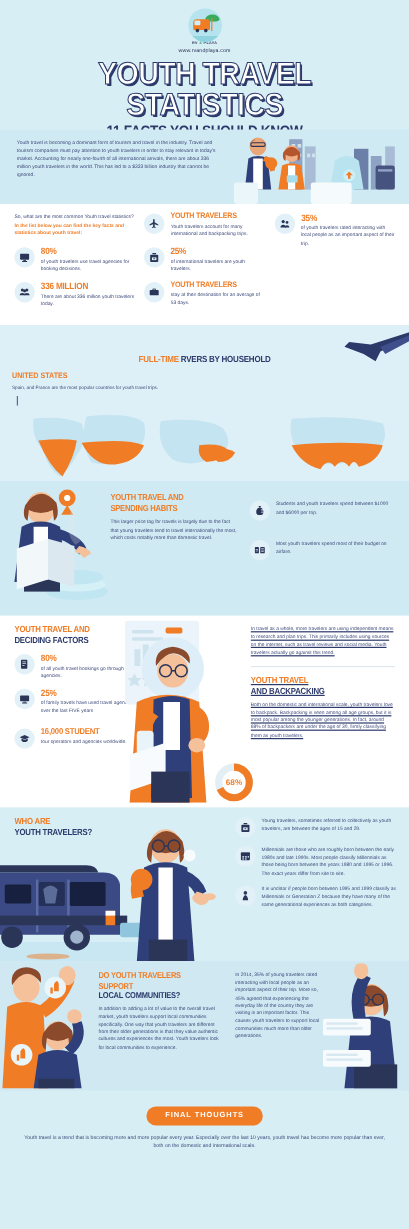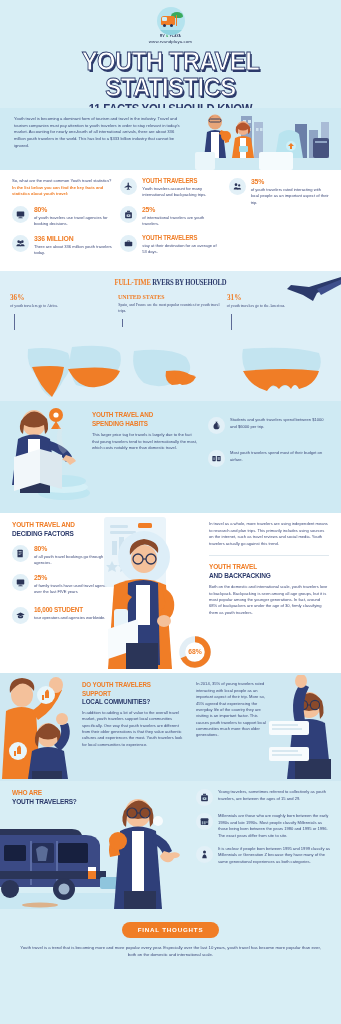--- a/index.html
+++ b/index.html
@@ -124,21 +124,21 @@
   .hero-art { position:absolute; right:0; top:0; width:146px; height:62px; overflow:hidden; }
 
   
   #facts-band { background:#ffffff; padding: 8px 12px 8px 12px; }
   #facts-grid { display:flex; gap:8px; }
   .col { flex:1; }
   #lead-q { font-size:4.15px; line-height:1.6; color:#3d4a7a; margin-bottom:8px; }
   #lead-q b { color:#f07d26; }
 
   
-  #rvers-band { background:#ddeff7; padding:7px 10px 0 10px; position:relative; min-height:130px; overflow:hidden;font-family:Liberation Serif, serif;}
+  #rvers-band { background:#ddeff7; padding:24px 10px 0 10px; position:relative; min-height:130px; overflow:hidden;}
   #rvers-title { text-align:center; font-size:7.4px; font-weight:bold; letter-spacing:-0.2px; margin-bottom:7px; transform:scaleX(0.9);}
   #rvers-title .o { color:#f07d26; }
   #rvers-title .n { color:#2c3a6b; }
   #rvers-grid { display:flex; gap:4px; }
   .rv-col { flex:1; }
   .rv-num { color:#f07d26; font-weight:bold; font-size:8px; line-height:1; transform:scaleX(0.9); transform-origin:left center; }
   .rv-num.wide { font-size:6.6px; }
   .rv-txt { font-size:3.9px; line-height:1.5; color:#3d4a7a; margin-top:2px; }
   .leader { width:1px; height:16px; background:#5d6a96; margin-top:4px; margin-left:4px; }
   .maps { position:absolute; bottom:0; left:0; width:100%; height:56px; }
@@ -345,33 +345,23 @@
     </div>
   </div>
 
   <div id="rvers-band" class="band">
     <div id="rvers-title">
       <span class="o">FULL-TIME </span><span class="n">RVERS BY HOUSEHOLD</span>
     </div>
 
     <div id="rvers-grid">
       <div class="rv-col">
-        <div class="rv-num">36%</div>
-        <div class="rv-txt">of youth travelers go to Africa.</div>
-        <div class="leader"></div>
-      </div>
-      <div class="rv-col">
         <div class="rv-num wide">UNITED STATES</div>
         <div class="rv-txt">Spain, and France are the most popular countries for youth travel trips.</div>
         <div class="leader" style="height:8px;"></div>
-      </div>
-      <div class="rv-col">
-        <div class="rv-num">31%</div>
-        <div class="rv-txt">of youth travelers go to the Americas.</div>
-        <div class="leader"></div>
       </div>
     </div>
 
     <svg class="maps" viewBox="0 0 341 56">
 
       <path d="M28 4 q24 -3 40 4 q6 14 -4 26 q-6 12 -14 18 q-10 -6 -14 -22 q-10 -10 -8 -26z" fill="#c3e4f0"></path>
       <path d="M32 22 q20 -2 32 0 q-2 14 -12 30 q-12 -10 -20 -30z" fill="#f07d26"></path>
 
       <path d="M72 2 q40 -4 48 6 q4 16 -10 24 q-18 14 -34 8 q-10 -16 -4 -38z" fill="#c3e4f0"></path>
       <path d="M68 24 q38 -4 52 2 q-6 14 -24 16 q-18 2 -28 -18z" fill="#f07d26"></path>
@@ -529,76 +519,27 @@
                 <path d="M5 12v4c0 2 3.2 3.4 7 3.4s7-1.4 7-3.4v-4l-7 3.2z"></path>
               </svg>
           </span>
           <div class="factbody">
             <div class="num" style="font-size:7.1px;">16,000 STUDENT</div>
             <div class="body-txt">tour operators and agencies worldwide.</div>
           </div>
         </div>
       </div>
 
-      <div style="width:120px;margin-left:auto;">
+      <div style="width:120px;margin-left:auto;text-decoration:underline;">
         <div class="body-txt">In travel as a whole, more travelers are using independent means to research and plan trips. This primarily includes using sources on the internet, such as travel reviews and social media. Youth travelers actually go against this trend.</div>
         <div style="height:1px;background:#dfe8ee;margin:8px 0 7px 0;"></div>
         <div class="hdg-orange" style="font-size:7.4px;line-height:1.18;">YOUTH TRAVEL</div>
         <div class="hdg-navy" style="font-size:7.4px;line-height:1.18;margin-bottom:4px;">AND BACKPACKING</div>
         <div class="body-txt">Both on the domestic and international scale, youth travelers love to backpack. Backpacking is seen among all age groups, but it is most popular among the younger generations. In fact, around 68% of backpackers are under the age of 30, firmly classifying them as youth travelers.</div>
       </div>
-    </div>
-  </div>
-
-  <div id="support-band" class="band">
-
-    <svg class="hi5-art" viewBox="0 0 78 104">
-      <ellipse cx="22" cy="20" rx="11" ry="12" fill="#f4c19b"></ellipse>
-      <path d="M10 18 q12 -18 24 -2 q2 -12 -12 -13 q-14 1 -12 15z" fill="#8a4a2b"></path>
-      <path d="M6 36 q16 -8 30 0 l4 68 h-38z" fill="#f07d26"></path>
-      <path d="M32 36 q14 -10 22 -26 l8 5 q-8 20 -24 30z" fill="#f07d26"></path>
-      <ellipse cx="56" cy="10" rx="7" ry="8" fill="#f4c19b"></ellipse>
-      <ellipse cx="48" cy="60" rx="11" ry="12" fill="#f4c19b"></ellipse>
-      <path d="M36 58 q12 -18 24 -2 q3 12 -2 16 l-1 -10 q-9 5 -18 0 l-1 10 q-5 -4 -2 -14z" fill="#8a4a2b"></path>
-      <path d="M32 76 q16 -8 32 0 l4 28 h-40z" fill="#2f3f79"></path>
-      <path d="M60 76 q14 -12 8 -28 l-8 2 q4 12 -6 20z" fill="#2f3f79"></path>
-      <circle cx="62" cy="44" r="6" fill="#f4c19b"></circle>
-      <circle cx="46" cy="20" r="9" fill="#e8f6fb"></circle>
-      <path d="M42 20 h2 v5 h-2z M45 17 q3 -5 4 0 v6 h-4z" fill="#f07d26"></path>
-      <circle cx="18" cy="76" r="9" fill="#e8f6fb"></circle>
-      <path d="M14 76 h2 v5 h-2z M17 73 q3 -5 4 0 v6 h-4z" fill="#f07d26"></path>
-      <rect x="32" y="96" width="30" height="8" fill="#2b3558"></rect>
-    </svg>
-
-    <svg class="woman-art" viewBox="0 0 72 104">
-      <ellipse cx="40" cy="30" rx="12" ry="13" fill="#f4c19b"></ellipse>
-      <path d="M27 28 q13 -19 26 -2 q4 14 -2 18 l-1 -11 q-10 6 -20 0 l-1 11 q-6 -4 -2 -16z" fill="#8a4a2b"></path>
-      <circle cx="34" cy="30" r="4.6" fill="none" stroke="#2b3558" stroke-width="1.1"></circle>
-      <circle cx="46" cy="30" r="4.6" fill="none" stroke="#2b3558" stroke-width="1.1"></circle>
-      <path d="M38.6 30 h2.8" stroke="#2b3558" stroke-width="1"></path>
-      <path d="M24 48 q16 -8 32 0 l6 56 h-44z" fill="#2f3f79"></path>
-      <path d="M26 48 q-6 -26 6 -40 l8 4 q-8 14 -4 34z" fill="#2f3f79"></path>
-      <ellipse cx="32" cy="6" rx="6" ry="7" fill="#f4c19b"></ellipse>
-      <rect x="26" y="84" width="36" height="20" fill="#2b3558"></rect>
-      <rect x="0" y="46" width="40" height="14" rx="2" fill="#f7fbfd"></rect>
-      <rect x="3" y="49" width="26" height="2" fill="#d8e8f0"></rect>
-      <rect x="3" y="53" width="30" height="2" fill="#d8e8f0"></rect>
-      <rect x="0" y="72" width="40" height="14" rx="2" fill="#f7fbfd"></rect>
-      <rect x="3" y="75" width="26" height="2" fill="#d8e8f0"></rect>
-      <rect x="3" y="79" width="30" height="2" fill="#d8e8f0"></rect>
-    </svg>
-
-    <div style="position:absolute;left:82px;top:8px;width:104px;">
-      <div class="hdg-orange" style="font-size:7.1px;line-height:1.2;">DO YOUTH TRAVELERS SUPPORT</div>
-      <div class="hdg-navy" style="font-size:7.1px;line-height:1.2;margin-bottom:3px;">LOCAL COMMUNITIES?</div>
-      <div class="body-txt">In addition to adding a lot of value to the overall travel market, youth travelers support local communities specifically. One way that youth travelers are different from their older generations is that they value authentic cultures and experiences the most. Youth travelers look for local communities to experience.</div>
-    </div>
-
-    <div style="position:absolute;left:196px;top:8px;width:72px;">
-      <div class="body-txt">In 2014, 35% of young travelers rated interacting with local people as an important aspect of their trip. More so, 45% agreed that experiencing the everyday life of the country they are visiting is an important factor. This causes youth travelers to support local communities much more than older generations.</div>
     </div>
   </div>
 
   <div id="who-band" class="band">
 
     <svg class="rv-art" viewBox="0 0 150 86">
       <rect x="0" y="70" width="150" height="16" fill="#c9e7f2"></rect>
       <path d="M0 12 h86 q12 0 14 10 l0 42 h-100z" fill="#3b4a85"></path>
       <path d="M0 6 h72 q8 0 10 6 h-82z" fill="#2b3558"></path>
       <rect x="4" y="22" width="22" height="16" rx="1.5" fill="#17203f"></rect>
@@ -672,18 +613,67 @@
           <svg viewBox="0 0 24 24">
               <circle cx="12" cy="5.5" r="4"></circle>
               <path d="M6 22c0-5 2.7-11 6-11s6 6 6 11z"></path>
             </svg>
         </span>
         <div class="body-txt" style="flex:1;">It is unclear if people born between 1995 and 1999 classify as Millennials or Generation Z because they have many of the same generational experiences as both categories.</div>
       </div>
     </div>
   </div>
 
+  <div id="support-band" class="band">
+
+    <svg class="hi5-art" viewBox="0 0 78 104">
+      <ellipse cx="22" cy="20" rx="11" ry="12" fill="#f4c19b"></ellipse>
+      <path d="M10 18 q12 -18 24 -2 q2 -12 -12 -13 q-14 1 -12 15z" fill="#8a4a2b"></path>
+      <path d="M6 36 q16 -8 30 0 l4 68 h-38z" fill="#f07d26"></path>
+      <path d="M32 36 q14 -10 22 -26 l8 5 q-8 20 -24 30z" fill="#f07d26"></path>
+      <ellipse cx="56" cy="10" rx="7" ry="8" fill="#f4c19b"></ellipse>
+      <ellipse cx="48" cy="60" rx="11" ry="12" fill="#f4c19b"></ellipse>
+      <path d="M36 58 q12 -18 24 -2 q3 12 -2 16 l-1 -10 q-9 5 -18 0 l-1 10 q-5 -4 -2 -14z" fill="#8a4a2b"></path>
+      <path d="M32 76 q16 -8 32 0 l4 28 h-40z" fill="#2f3f79"></path>
+      <path d="M60 76 q14 -12 8 -28 l-8 2 q4 12 -6 20z" fill="#2f3f79"></path>
+      <circle cx="62" cy="44" r="6" fill="#f4c19b"></circle>
+      <circle cx="46" cy="20" r="9" fill="#e8f6fb"></circle>
+      <path d="M42 20 h2 v5 h-2z M45 17 q3 -5 4 0 v6 h-4z" fill="#f07d26"></path>
+      <circle cx="18" cy="76" r="9" fill="#e8f6fb"></circle>
+      <path d="M14 76 h2 v5 h-2z M17 73 q3 -5 4 0 v6 h-4z" fill="#f07d26"></path>
+      <rect x="32" y="96" width="30" height="8" fill="#2b3558"></rect>
+    </svg>
+
+    <svg class="woman-art" viewBox="0 0 72 104">
+      <ellipse cx="40" cy="30" rx="12" ry="13" fill="#f4c19b"></ellipse>
+      <path d="M27 28 q13 -19 26 -2 q4 14 -2 18 l-1 -11 q-10 6 -20 0 l-1 11 q-6 -4 -2 -16z" fill="#8a4a2b"></path>
+      <circle cx="34" cy="30" r="4.6" fill="none" stroke="#2b3558" stroke-width="1.1"></circle>
+      <circle cx="46" cy="30" r="4.6" fill="none" stroke="#2b3558" stroke-width="1.1"></circle>
+      <path d="M38.6 30 h2.8" stroke="#2b3558" stroke-width="1"></path>
+      <path d="M24 48 q16 -8 32 0 l6 56 h-44z" fill="#2f3f79"></path>
+      <path d="M26 48 q-6 -26 6 -40 l8 4 q-8 14 -4 34z" fill="#2f3f79"></path>
+      <ellipse cx="32" cy="6" rx="6" ry="7" fill="#f4c19b"></ellipse>
+      <rect x="26" y="84" width="36" height="20" fill="#2b3558"></rect>
+      <rect x="0" y="46" width="40" height="14" rx="2" fill="#f7fbfd"></rect>
+      <rect x="3" y="49" width="26" height="2" fill="#d8e8f0"></rect>
+      <rect x="3" y="53" width="30" height="2" fill="#d8e8f0"></rect>
+      <rect x="0" y="72" width="40" height="14" rx="2" fill="#f7fbfd"></rect>
+      <rect x="3" y="75" width="26" height="2" fill="#d8e8f0"></rect>
+      <rect x="3" y="79" width="30" height="2" fill="#d8e8f0"></rect>
+    </svg>
+
+    <div style="position:absolute;left:82px;top:8px;width:104px;">
+      <div class="hdg-orange" style="font-size:7.1px;line-height:1.2;">DO YOUTH TRAVELERS SUPPORT</div>
+      <div class="hdg-navy" style="font-size:7.1px;line-height:1.2;margin-bottom:3px;">LOCAL COMMUNITIES?</div>
+      <div class="body-txt">In addition to adding a lot of value to the overall travel market, youth travelers support local communities specifically. One way that youth travelers are different from their older generations is that they value authentic cultures and experiences the most. Youth travelers look for local communities to experience.</div>
+    </div>
+
+    <div style="position:absolute;left:196px;top:8px;width:72px;">
+      <div class="body-txt">In 2014, 35% of young travelers rated interacting with local people as an important aspect of their trip. More so, 45% agreed that experiencing the everyday life of the country they are visiting is an important factor. This causes youth travelers to support local communities much more than older generations.</div>
+    </div>
+  </div>
+
   <div id="footer-band" class="band">
     <div id="final-pill">FINAL THOUGHTS</div>
     <div id="final-text">Youth travel is a trend that is becoming more and more popular every year. Especially over the last 10 years, youth travel has become more popular than ever, both on the domestic and international scale.</div>
   </div>
 
 </div>
 
 </body></html>

